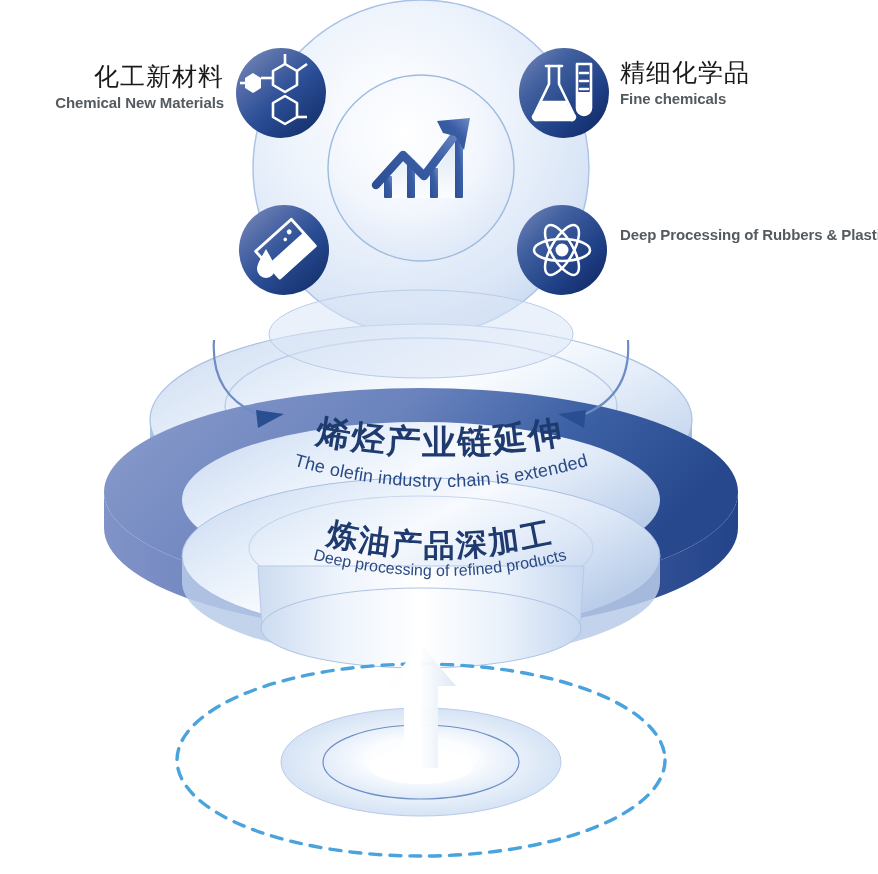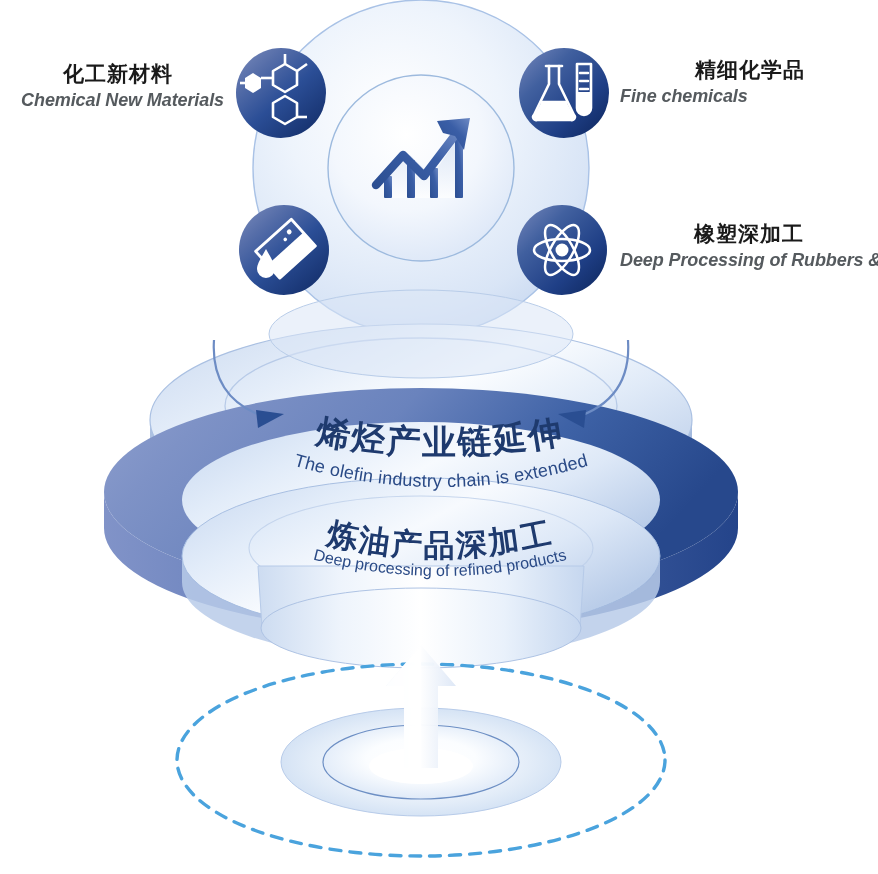--- a/index.html
+++ b/index.html
@@ -8,27 +8,26 @@
     font-family:"Liberation Sans","DejaVu Sans",sans-serif;
     overflow:hidden;
     position:relative;
   }
   #stage{position:relative;width:878px;height:874px;}
   #art{position:absolute;left:0;top:0;width:878px;height:874px;}
 
   
   .label{position:absolute;white-space:nowrap;}
   .label .cn{
-    font-size:21px;font-weight:700;color:#1a1a1a;letter-spacing:1px;
+    font-size:25px;font-weight:400;color:#1a1a1a;letter-spacing:1px;
     line-height:1.12;
-    text-align:center;
   }
   .label .en{
-    font-size:18px;font-weight:600;color:#555a5e;letter-spacing:-0.1px;
-    line-height:1.3;margin-top:3px;font-style:italic;
+    font-size:15px;font-weight:600;color:#555a5e;letter-spacing:-0.1px;
+    line-height:1.3;margin-top:3px;
   }
   .label.right-align{text-align:right;}
   .label.left-align{text-align:left;}
 
   #lbl-materials{left:12px;top:62px;width:212px;}
   #lbl-fine{left:620px;top:58px;width:260px;}
   #lbl-additives{left:4px;top:224px;width:218px;}
   #lbl-rubber{left:620px;top:222px;width:258px;}
 
   
@@ -289,17 +288,16 @@
     <div class="en">Chemical New Materials</div>
   </div>
 
   <div class="label left-align" id="lbl-fine">
     <div class="cn">精细化学品</div>
     <div class="en">Fine chemicals</div>
   </div>
 
 
   <div class="label left-align" id="lbl-rubber">
-    <div class="cn">橡塑深加工</div>
     <div class="en">Deep Processing of Rubbers &amp; Plastics</div>
   </div>
 
 </div>
 
 </body></html>

